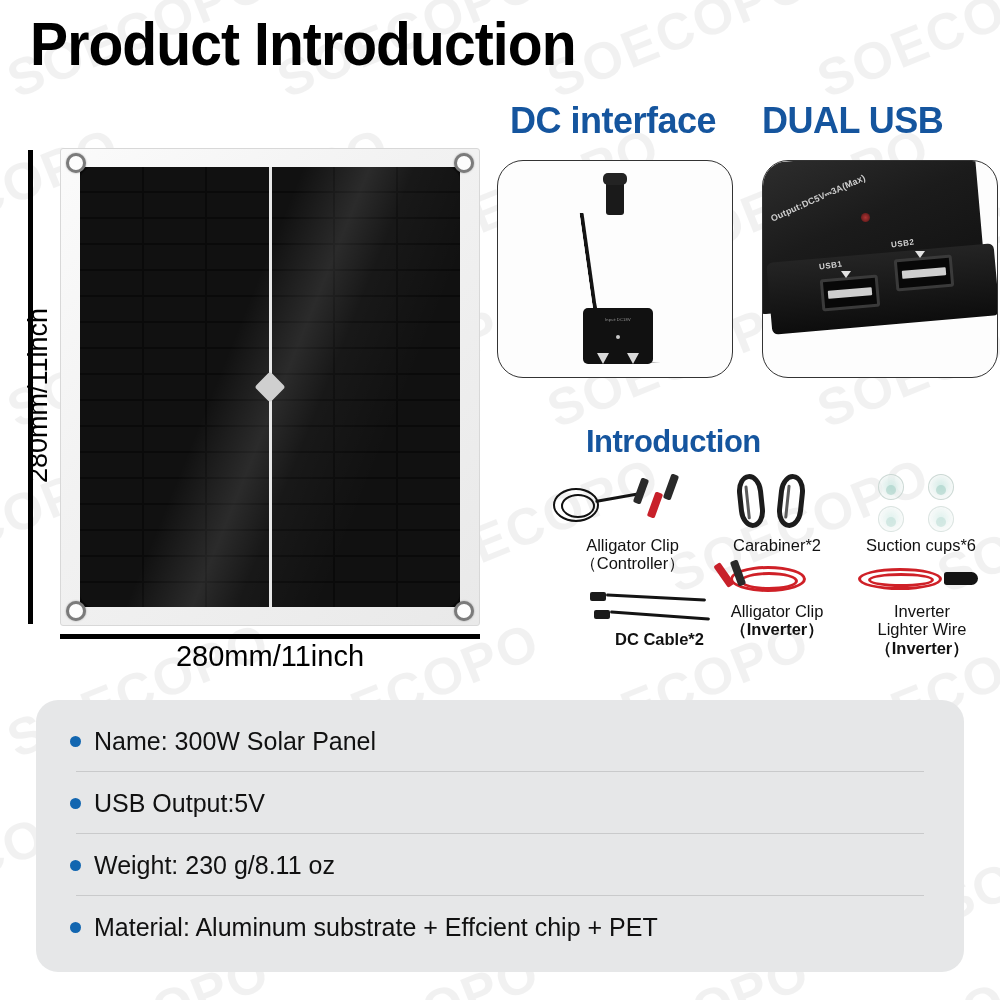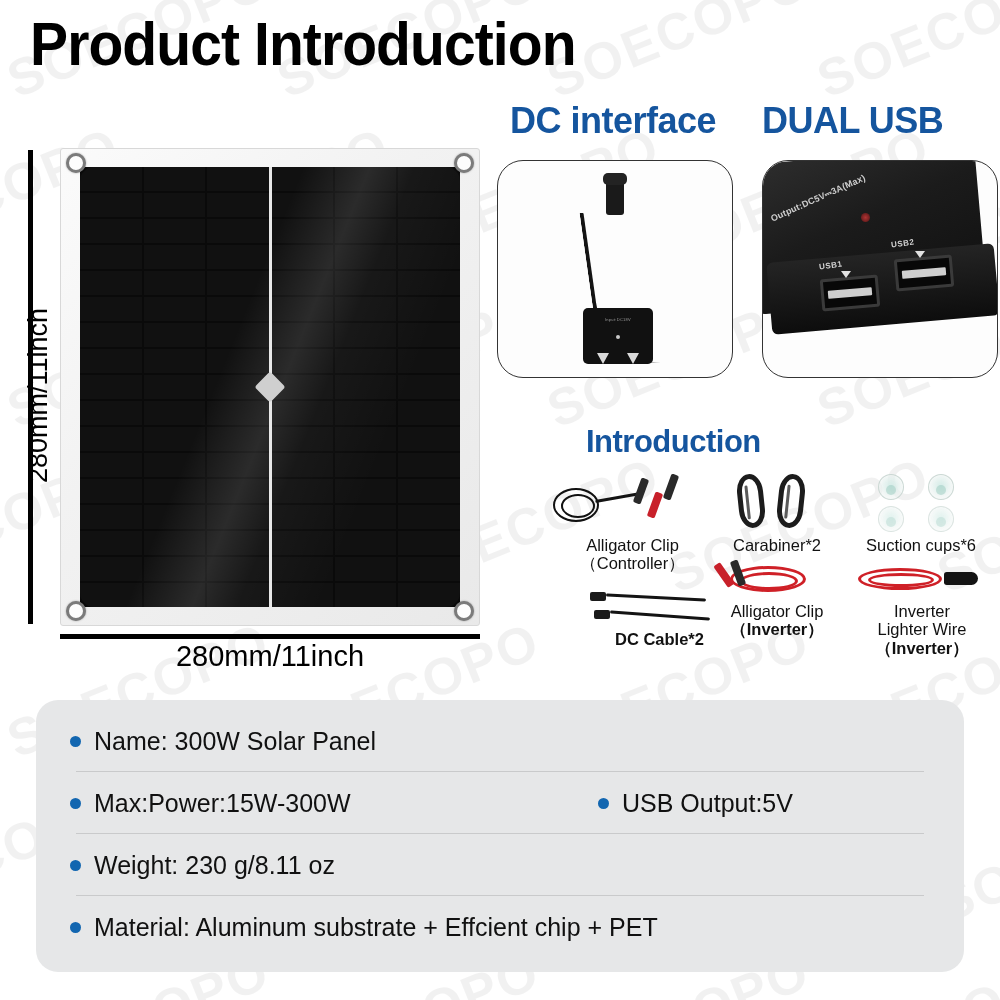--- a/index.html
+++ b/index.html
@@ -512,24 +512,20 @@
   <div id="spec-inner">
 
     <div class="spec-row">
       <div class="spec-cell left">
         <span class="bullet"></span>
         <span class="spec-txt">Name: 300W Solar Panel</span>
       </div>
     </div>
 
     <div class="spec-row">
-      <div class="spec-cell left">
-        <span class="bullet"></span>
-        <span class="spec-txt">Max:Power:15W-300W</span>
-      </div>
       <div class="spec-cell right">
         <span class="bullet"></span>
         <span class="spec-txt">USB Output:5V</span>
       </div>
     </div>
 
     <div class="spec-row">
       <div class="spec-cell right">
         <span class="bullet"></span>
         <span class="spec-txt">Weight: 230 g/8.11 oz</span>

